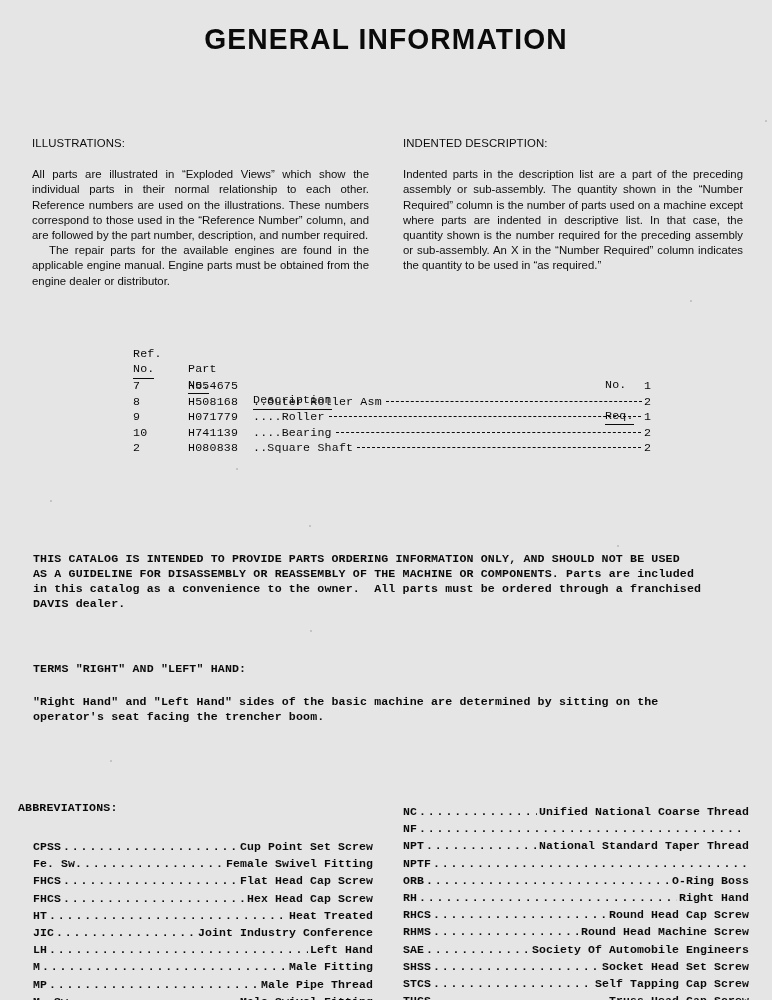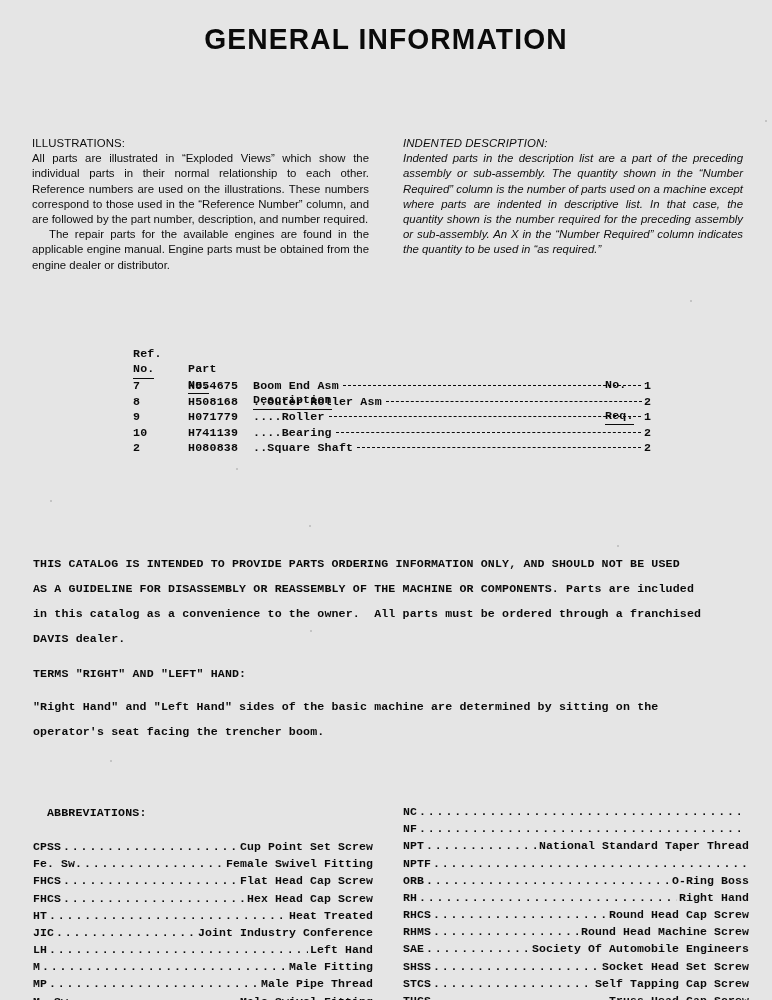--- a/index.html
+++ b/index.html
@@ -41,39 +41,39 @@
   .intro-col {
     position: absolute;
     top: 136px;
     font-family: "Liberation Sans", sans-serif;
     font-size: 11.4px;
     line-height: 15.2px;
     color: #0d0d0d;
     text-align: justify;
   }
   #intro-left  { left: 32px;  width: 337px; }
-  #intro-right { left: 403px; width: 340px; font-style: italic; }
+  #intro-right { left: 403px; width: 340px; }
 
   .intro-head {
     display: block;
-    margin-bottom: 0px;
+    margin-bottom: 16px;
     letter-spacing: 0.1px;
   }
   .intro-para { display: block; }
   .intro-para.indented { text-indent: 17px; }
 
   
   #parts-table {
     position: absolute;
     top: 330px;
     left: 133px;
     width: 525px;
     font-family: "Liberation Mono", "DejaVu Sans Mono", monospace;
     font-size: 11.6px;
-    font-weight: bold;
+    font-weight: normal;
     line-height: 15.5px;
     color: #0a0a0a;
     letter-spacing: 0.2px;
   }
   .ptrow {
     display: block;
     position: relative;
     height: 15.5px;
     white-space: pre;
   }
@@ -102,46 +102,46 @@
     height: 0;
     border-top: 1.8px dashed #0a0a0a;
   }
 
   
   .tw {
     position: absolute;
     font-family: "Liberation Mono", "DejaVu Sans Mono", monospace;
     font-size: 11.6px;
     font-weight: bold;
-    line-height: 25px;
+    line-height: 15px;
     letter-spacing: 0.15px;
     color: #0a0a0a;
     white-space: pre-wrap;
   }
   #disclaimer   { top: 551px; left: 33px; width: 716px; }
   #terms-head   { top: 661px; left: 33px; width: 716px; }
   #terms-body   { top: 694px; left: 33px; width: 716px; }
-  #abbrev-head  { top: 800px; left: 47px; }
+  #abbrev-head  { top: 800px; left: 18px; }
 
   
   .abbr-col {
     position: absolute;
     font-family: "Liberation Mono", "DejaVu Sans Mono", monospace;
     font-size: 11.5px;
     font-weight: bold;
     line-height: 17.2px;
     letter-spacing: 0.1px;
     color: #0a0a0a;
   }
   #abbrev-left  { top: 838px; left: 33px;  width: 340px; }
   #abbrev-right { top: 803px; left: 403px; width: 346px; }
 
   .abbr-row {
     display: flex;
-    align-items: flex-end;
+    align-items: flex-start;
     height: 17.2px;
     white-space: pre;
   }
   .abbr-key { flex: 0 0 auto; }
   .abbr-dots {
     flex: 1 1 auto;
     overflow: hidden;
     white-space: nowrap;
     margin: 0 2px;
     letter-spacing: 1.9px;
@@ -182,21 +182,21 @@
       <span class="c-part">Part</span>
       <span class="c-head-qty">No.</span>
     </div>
     <div class="ptrow">
       <span class="c-ref u">No.</span>
       <span class="c-part u">No.</span>
       <span class="c-desc u">Description</span>
       <span class="c-head-qty u">Req.</span>
     </div>
     <div id="parts-rows">
-        <div class="ptrow"><span class="c-ref">7</span><span class="c-part">H554675</span><span class="desc-wrap"><span class="desc-text">Boom End Asm</span><span class="leader" style="width: 298px;"></span></span><span class="c-qty">1</span></div>
+        <div class="ptrow"><span class="c-ref">7</span><span class="c-part">H554675</span><span class="c-qty">1</span></div>
         <div class="ptrow"><span class="c-ref">8</span><span class="c-part">H508168</span><span class="desc-wrap"><span class="desc-text">..Outer Roller Asm</span><span class="leader" style="width: 256px;"></span></span><span class="c-qty">2</span></div>
         <div class="ptrow"><span class="c-ref">9</span><span class="c-part">H071779</span><span class="desc-wrap"><span class="desc-text">....Roller</span><span class="leader" style="width: 312px;"></span></span><span class="c-qty">1</span></div>
         <div class="ptrow"><span class="c-ref">10</span><span class="c-part">H741139</span><span class="desc-wrap"><span class="desc-text">....Bearing</span><span class="leader" style="width: 305px;"></span></span><span class="c-qty">2</span></div>
         <div class="ptrow"><span class="c-ref">2</span><span class="c-part">H080838</span><span class="desc-wrap"><span class="desc-text">..Square Shaft</span><span class="leader" style="width: 284px;"></span></span><span class="c-qty">2</span></div>
       </div>
   </div>
 
   <div id="disclaimer" class="tw">THIS CATALOG IS INTENDED TO PROVIDE PARTS ORDERING INFORMATION ONLY, AND SHOULD NOT BE USED
 AS A GUIDELINE FOR DISASSEMBLY OR REASSEMBLY OF THE MACHINE OR COMPONENTS. Parts are included
 in this catalog as a convenience to the owner.  All parts must be ordered through a franchised
@@ -213,21 +213,21 @@
       <div class="abbr-row"><span class="abbr-key">FHCS</span><span class="abbr-dots">.....................................................................</span><span class="abbr-val">Flat Head Cap Screw</span></div>
       <div class="abbr-row"><span class="abbr-key">FHCS</span><span class="abbr-dots">.....................................................................</span><span class="abbr-val">Hex Head Cap Screw</span></div>
       <div class="abbr-row"><span class="abbr-key">HT</span><span class="abbr-dots">.....................................................................</span><span class="abbr-val">Heat Treated</span></div>
       <div class="abbr-row"><span class="abbr-key">JIC</span><span class="abbr-dots">.....................................................................</span><span class="abbr-val">Joint Industry Conference</span></div>
       <div class="abbr-row"><span class="abbr-key">LH</span><span class="abbr-dots">.....................................................................</span><span class="abbr-val">Left Hand</span></div>
       <div class="abbr-row"><span class="abbr-key">M</span><span class="abbr-dots">.....................................................................</span><span class="abbr-val">Male Fitting</span></div>
       <div class="abbr-row"><span class="abbr-key">MP</span><span class="abbr-dots">.....................................................................</span><span class="abbr-val">Male Pipe Thread</span></div>
       <div class="abbr-row"><span class="abbr-key">M. Sw.</span><span class="abbr-dots">.....................................................................</span><span class="abbr-val">Male Swivel Fitting</span></div>
     </div>
   <div id="abbrev-right" class="abbr-col">
-      <div class="abbr-row"><span class="abbr-key">NC</span><span class="abbr-dots">.....................................................................</span></div>
+      <div class="abbr-row"><span class="abbr-key">NC</span><span class="abbr-dots">.....................................................................</span><span class="abbr-val">Unified National Coarse Thread</span></div>
       <div class="abbr-row"><span class="abbr-key">NF</span><span class="abbr-dots">.....................................................................</span></div>
       <div class="abbr-row"><span class="abbr-key">NPT</span><span class="abbr-dots">.....................................................................</span><span class="abbr-val">National Standard Taper Thread</span></div>
       <div class="abbr-row"><span class="abbr-key">NPTF</span><span class="abbr-dots">.....................................................................</span></div>
       <div class="abbr-row"><span class="abbr-key">ORB</span><span class="abbr-dots">.....................................................................</span><span class="abbr-val">O-Ring Boss</span></div>
       <div class="abbr-row"><span class="abbr-key">RH</span><span class="abbr-dots">.....................................................................</span><span class="abbr-val">Right Hand</span></div>
       <div class="abbr-row"><span class="abbr-key">RHCS</span><span class="abbr-dots">.....................................................................</span><span class="abbr-val">Round Head Cap Screw</span></div>
       <div class="abbr-row"><span class="abbr-key">RHMS</span><span class="abbr-dots">.....................................................................</span><span class="abbr-val">Round Head Machine Screw</span></div>
       <div class="abbr-row"><span class="abbr-key">SAE</span><span class="abbr-dots">.....................................................................</span><span class="abbr-val">Society Of Automobile Engineers</span></div>
       <div class="abbr-row"><span class="abbr-key">SHSS</span><span class="abbr-dots">.....................................................................</span><span class="abbr-val">Socket Head Set Screw</span></div>
       <div class="abbr-row"><span class="abbr-key">STCS</span><span class="abbr-dots">.....................................................................</span><span class="abbr-val">Self Tapping Cap Screw</span></div>

